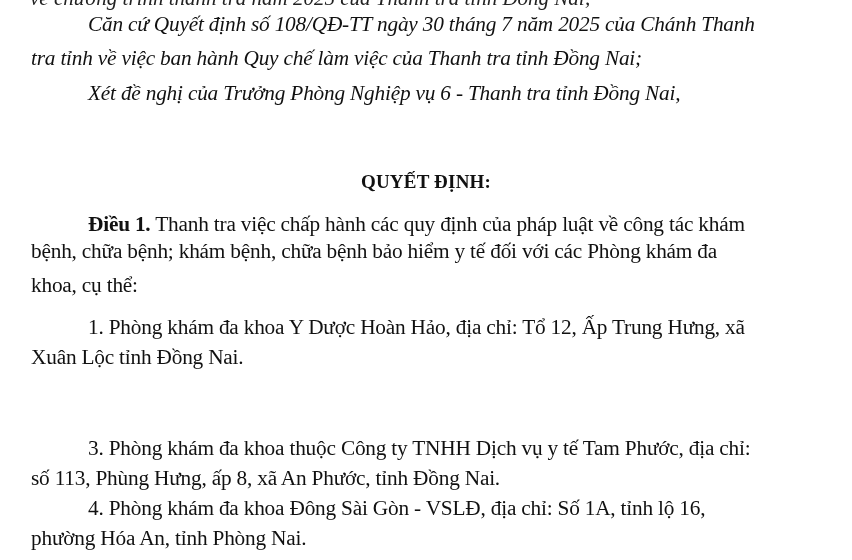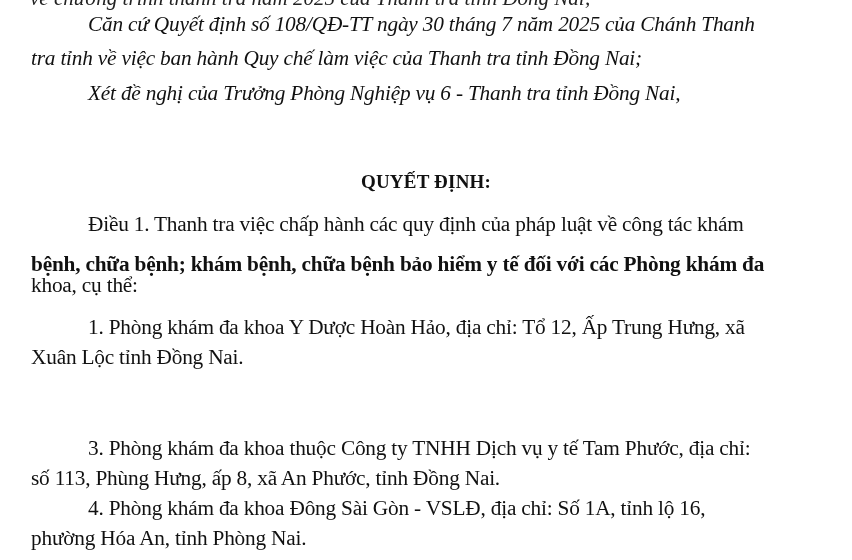--- a/index.html
+++ b/index.html
@@ -19,36 +19,36 @@
       position: absolute; white-space: nowrap;
       font-size: 21.3px; letter-spacing: -0.2px; line-height: 1;
     }
     .it { font-style: italic; }
     .indent { left: 88px; }
     .flush { left: 31px; }
     .heading {
       position: absolute; top: 171px; left: 0; width: 852px; text-align: center;
       font-weight: bold; font-size: 19px; letter-spacing: 0.2px;
     }
-    .b { font-weight: normal; }
+    .b { font-weight: bold; }
   </style>
 </head>
 <body>
 
 <div class="doc">
   <div class="cutline it">về chương trình thanh tra năm 2025 của Thanh tra tỉnh Đồng Nai;</div>
 
   <div class="line it indent" style="top:14px;">Căn cứ Quyết định số 108/QĐ-TT ngày 30 tháng 7 năm 2025 của Chánh Thanh</div>
   <div class="line it flush" style="top:48px;">tra tỉnh về việc ban hành Quy chế làm việc của Thanh tra tỉnh Đồng Nai;</div>
   <div class="line it indent" style="top:83px;">Xét đề nghị của Trưởng Phòng Nghiệp vụ 6 - Thanh tra tỉnh Đồng Nai,</div>
 
   <div class="heading">QUYẾT ĐỊNH:</div>
 
   <div class="line indent" style="top:214px;"><span class="b">Điều 1.</span><span> Thanh tra việc chấp hành các quy định của pháp luật về công tác khám</span></div>
-  <div class="line flush" style="top:254px;font-weight:bold;">bệnh, chữa bệnh; khám bệnh, chữa bệnh bảo hiểm y tế đối với các Phòng khám đa</div>
+  <div class="line flush" style="top:241px;">bệnh, chữa bệnh; khám bệnh, chữa bệnh bảo hiểm y tế đối với các Phòng khám đa</div>
   <div class="line flush" style="top:275px;">khoa, cụ thể:</div>
 
   <div class="line indent" style="top:317px;">1. Phòng khám đa khoa Y Dược Hoàn Hảo, địa chỉ: Tổ 12, Ấp Trung Hưng, xã</div>
   <div class="line flush" style="top:347px;">Xuân Lộc tỉnh Đồng Nai.</div>
 
 
   <div class="line indent" style="top:438px;text-align:center;">3. Phòng khám đa khoa thuộc Công ty TNHH Dịch vụ y tế Tam Phước, địa chỉ:</div>
   <div class="line flush" style="top:468px;">số 113, Phùng Hưng, ấp 8, xã An Phước, tỉnh Đồng Nai.</div>
 
   <div class="line indent" style="top:498px;">4. Phòng khám đa khoa Đông Sài Gòn - VSLĐ, địa chỉ: Số 1A, tỉnh lộ 16,</div>

